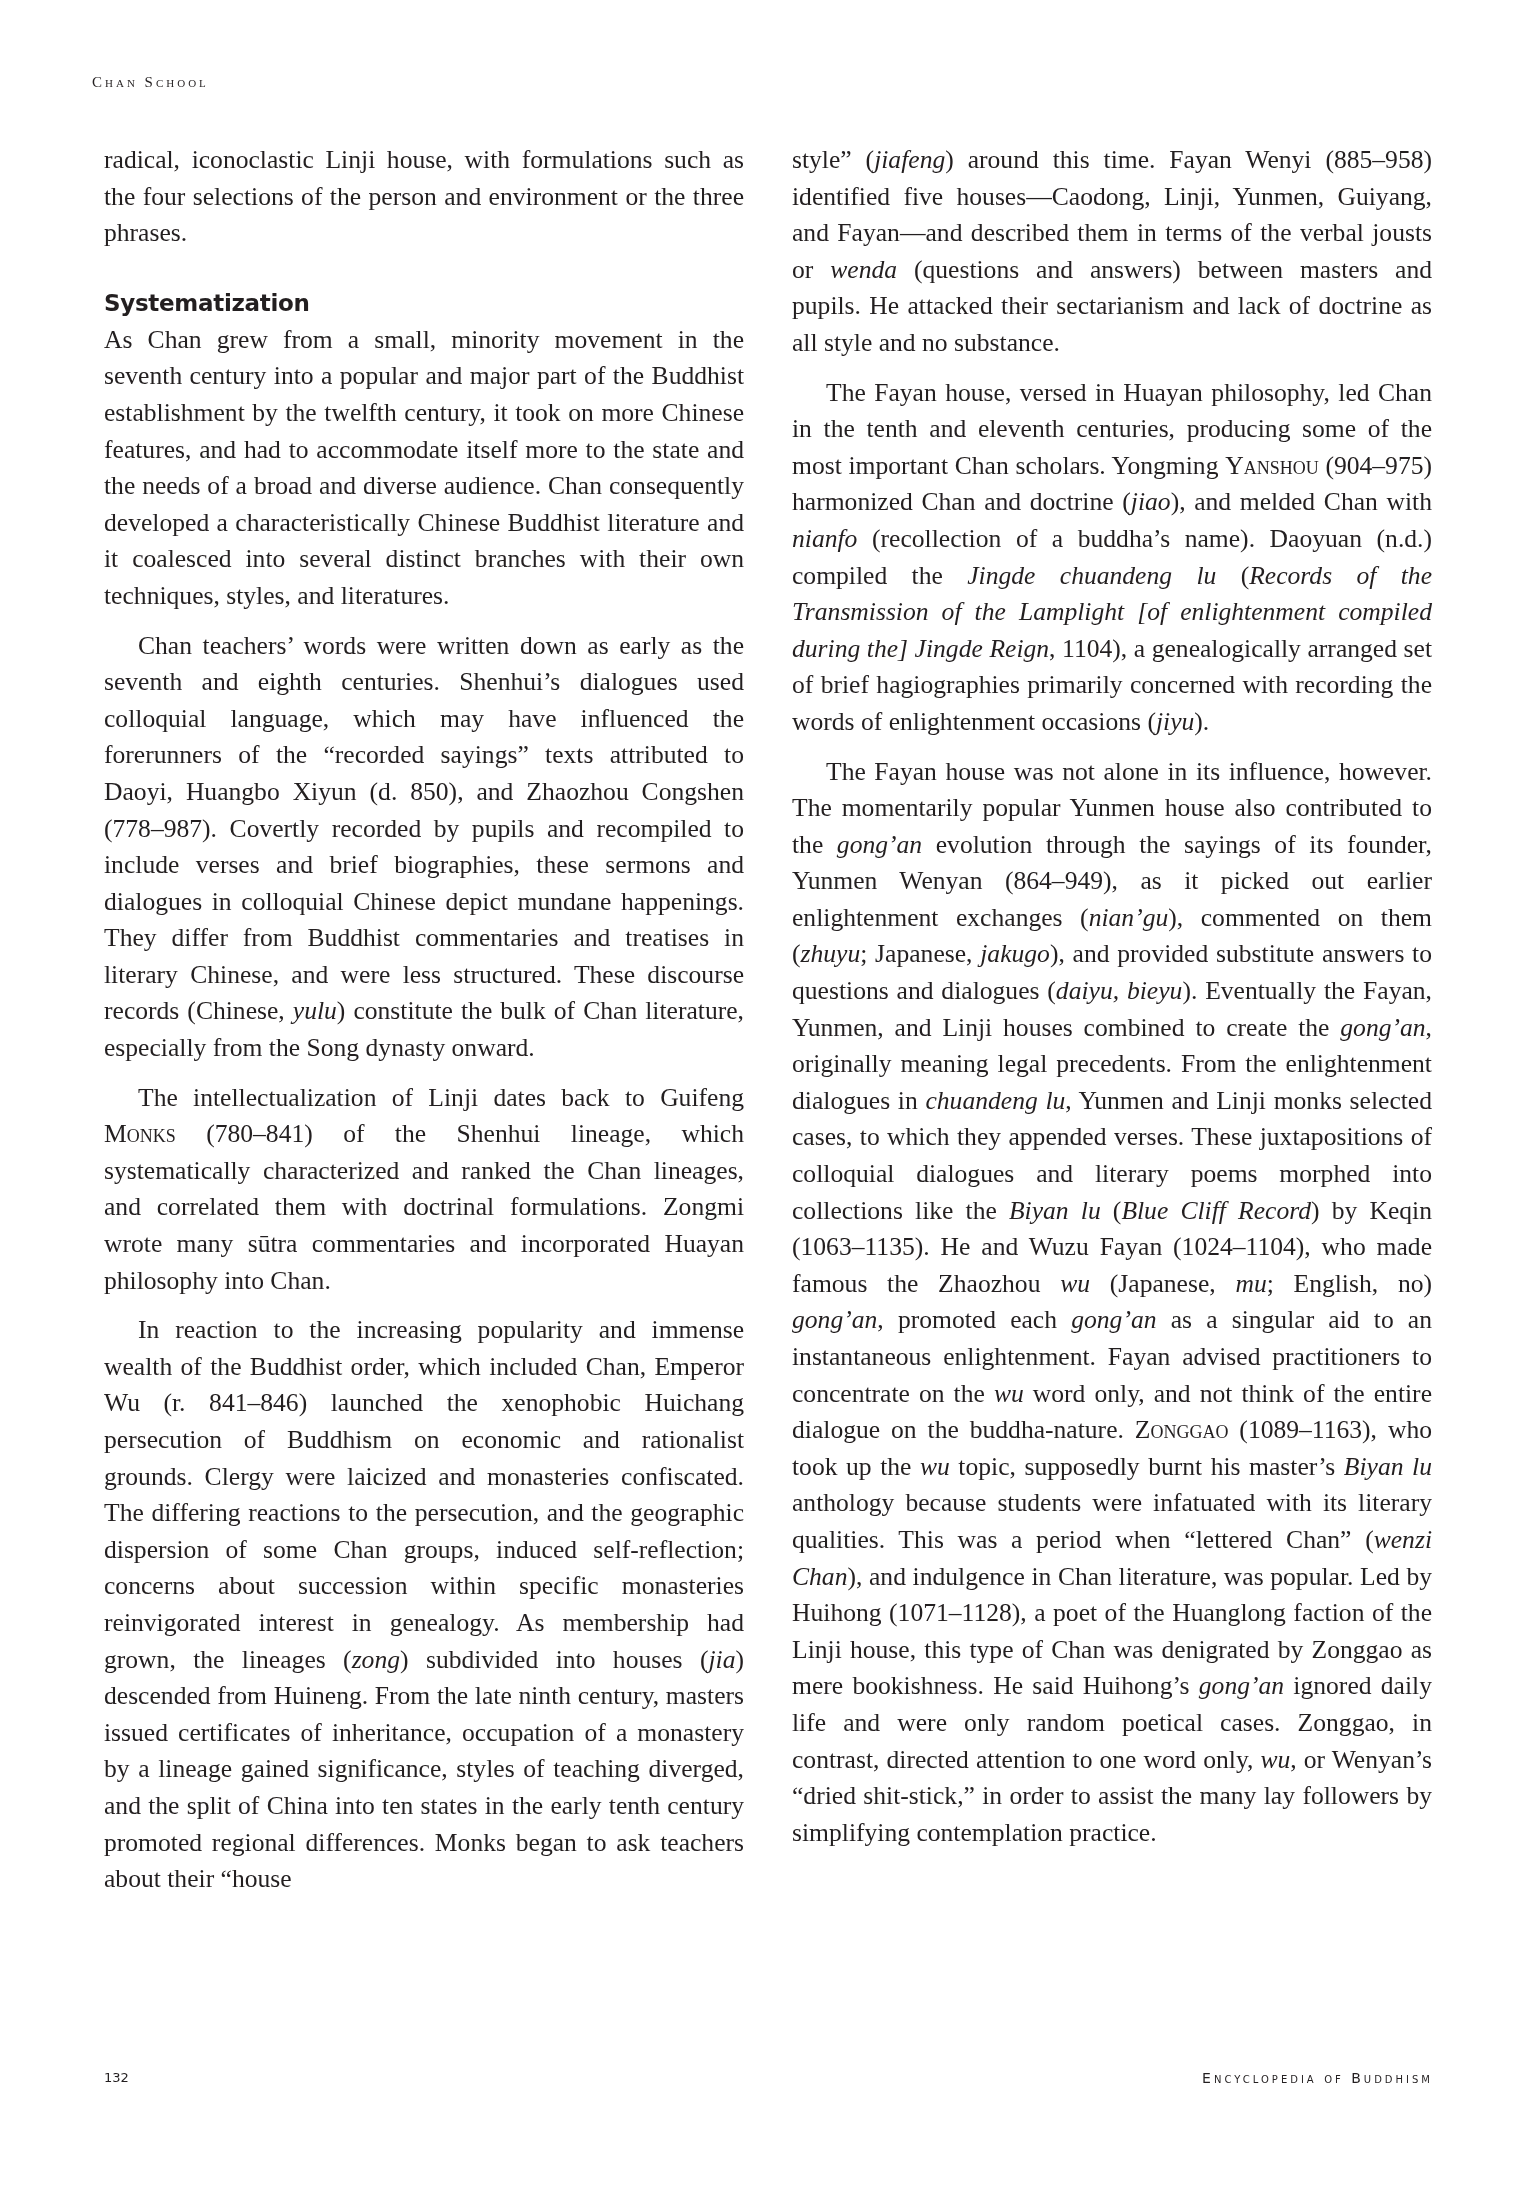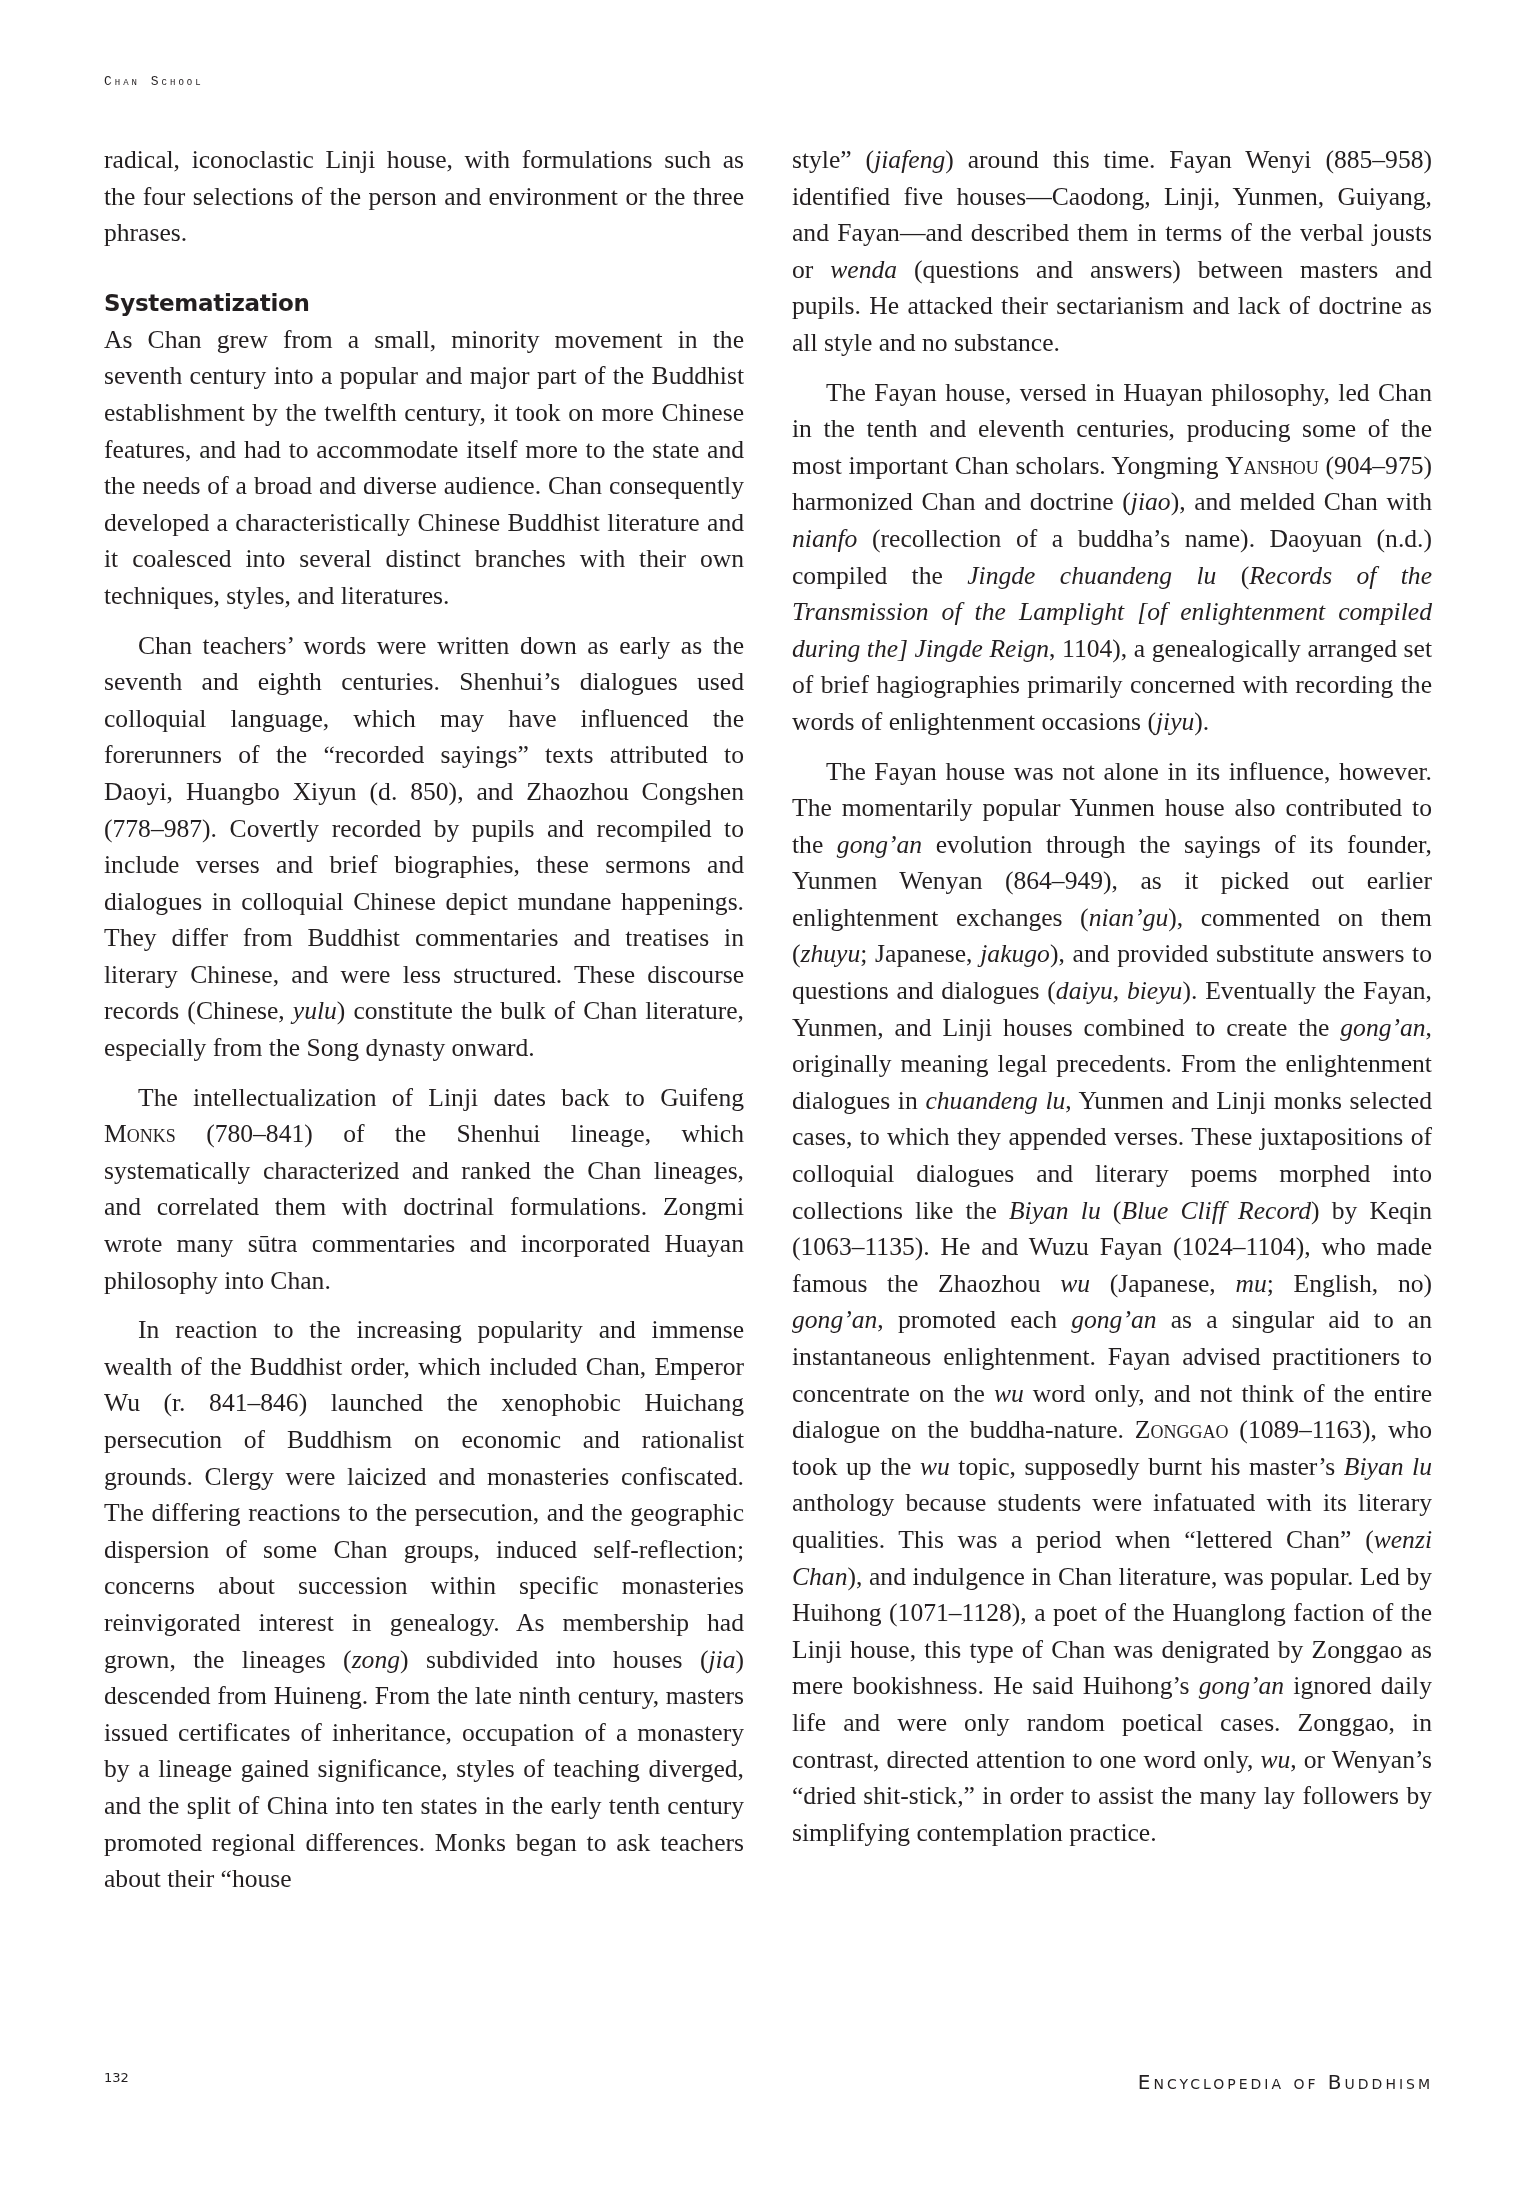--- a/index.html
+++ b/index.html
@@ -2,23 +2,23 @@
 <html><head>
 <meta charset="utf-8">
 <style>
   html, body { margin: 0; padding: 0; background: #ffffff; }
   body {
     width: 1522px; height: 2200px; position: relative; overflow: hidden;
     color: #231f20;
     font-family: "Liberation Serif", "DejaVu Serif", serif;
   }
   .running-head {
-    position: absolute; left: 104px; top: 74px;
-    font-family: Liberation Mono, monospace;
-    font-size: 13px; letter-spacing: 3px; font-variant: small-caps;
+    position: absolute; left: 92px; top: 74px;
+    font-family: Liberation Serif, serif;
+    font-size: 15px; letter-spacing: 3px; font-variant: small-caps;
     font-weight: normal;
   }
   .column {
     position: absolute; top: 142px; width: 640px;
     font-size: 25.6px; line-height: 36.6px;
     text-align: justify; hyphens: manual;
   }
   .col-left { left: 104px; }
   .col-right { left: 792px; }
   .para { margin: 0 0 13px 0; text-indent: 34px; }
@@ -30,21 +30,21 @@
   }
   .it { font-style: italic; }
   .sc { font-variant: small-caps; }
   .footer-page {
     position: absolute; left: 104px; top: 2070px;
     font-family: "DejaVu Sans", "Liberation Sans", sans-serif; font-size: 13px;
   }
   .footer-title {
     position: absolute; right: 89px; top: 2070px;
     font-family: "DejaVu Sans", "Liberation Sans", sans-serif;
-    font-size: 20px; letter-spacing: 3px; font-variant: small-caps; margin-left: 44px;
+    font-size: 14px; letter-spacing: 3px; font-variant: small-caps; margin-left: 44px;
   }
 </style>
 </head>
 <body>
 
 <div class="running-head">Chan School</div>
 
 <div class="column col-left">
     <p class="para noindent"><span>radical, iconoclastic Linji house, with formulations such as the four selections of the person and environ­ment or the three phrases.</span></p>
     <h2 class="section-heading">Systematization</h2>

